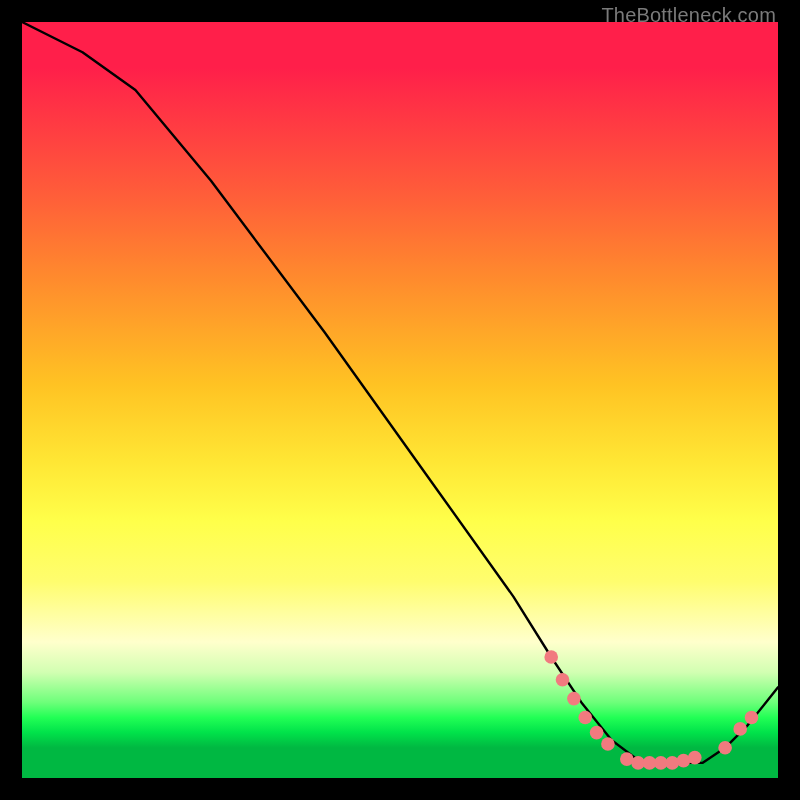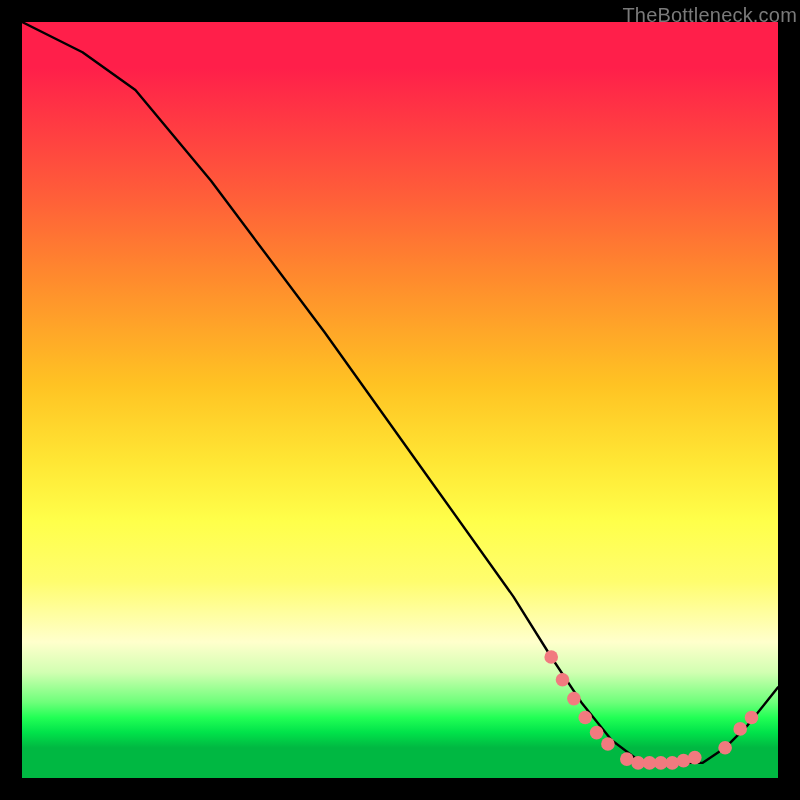--- a/index.html
+++ b/index.html
@@ -13,21 +13,21 @@
   }
   .frame {
     position: relative;
     width: 800px;
     height: 800px;
     background: #000;
   }
   .watermark {
     position: absolute;
     top: 4px;
-    right: 3px;
+    right: 24px;
     color: #7a7a7a;
     font-size: 20px;
     font-weight: 500;
     z-index: 20;
     letter-spacing: 0.2px;
   }
   .plot {
     position: absolute;
     left: 22px;
     top: 22px;

